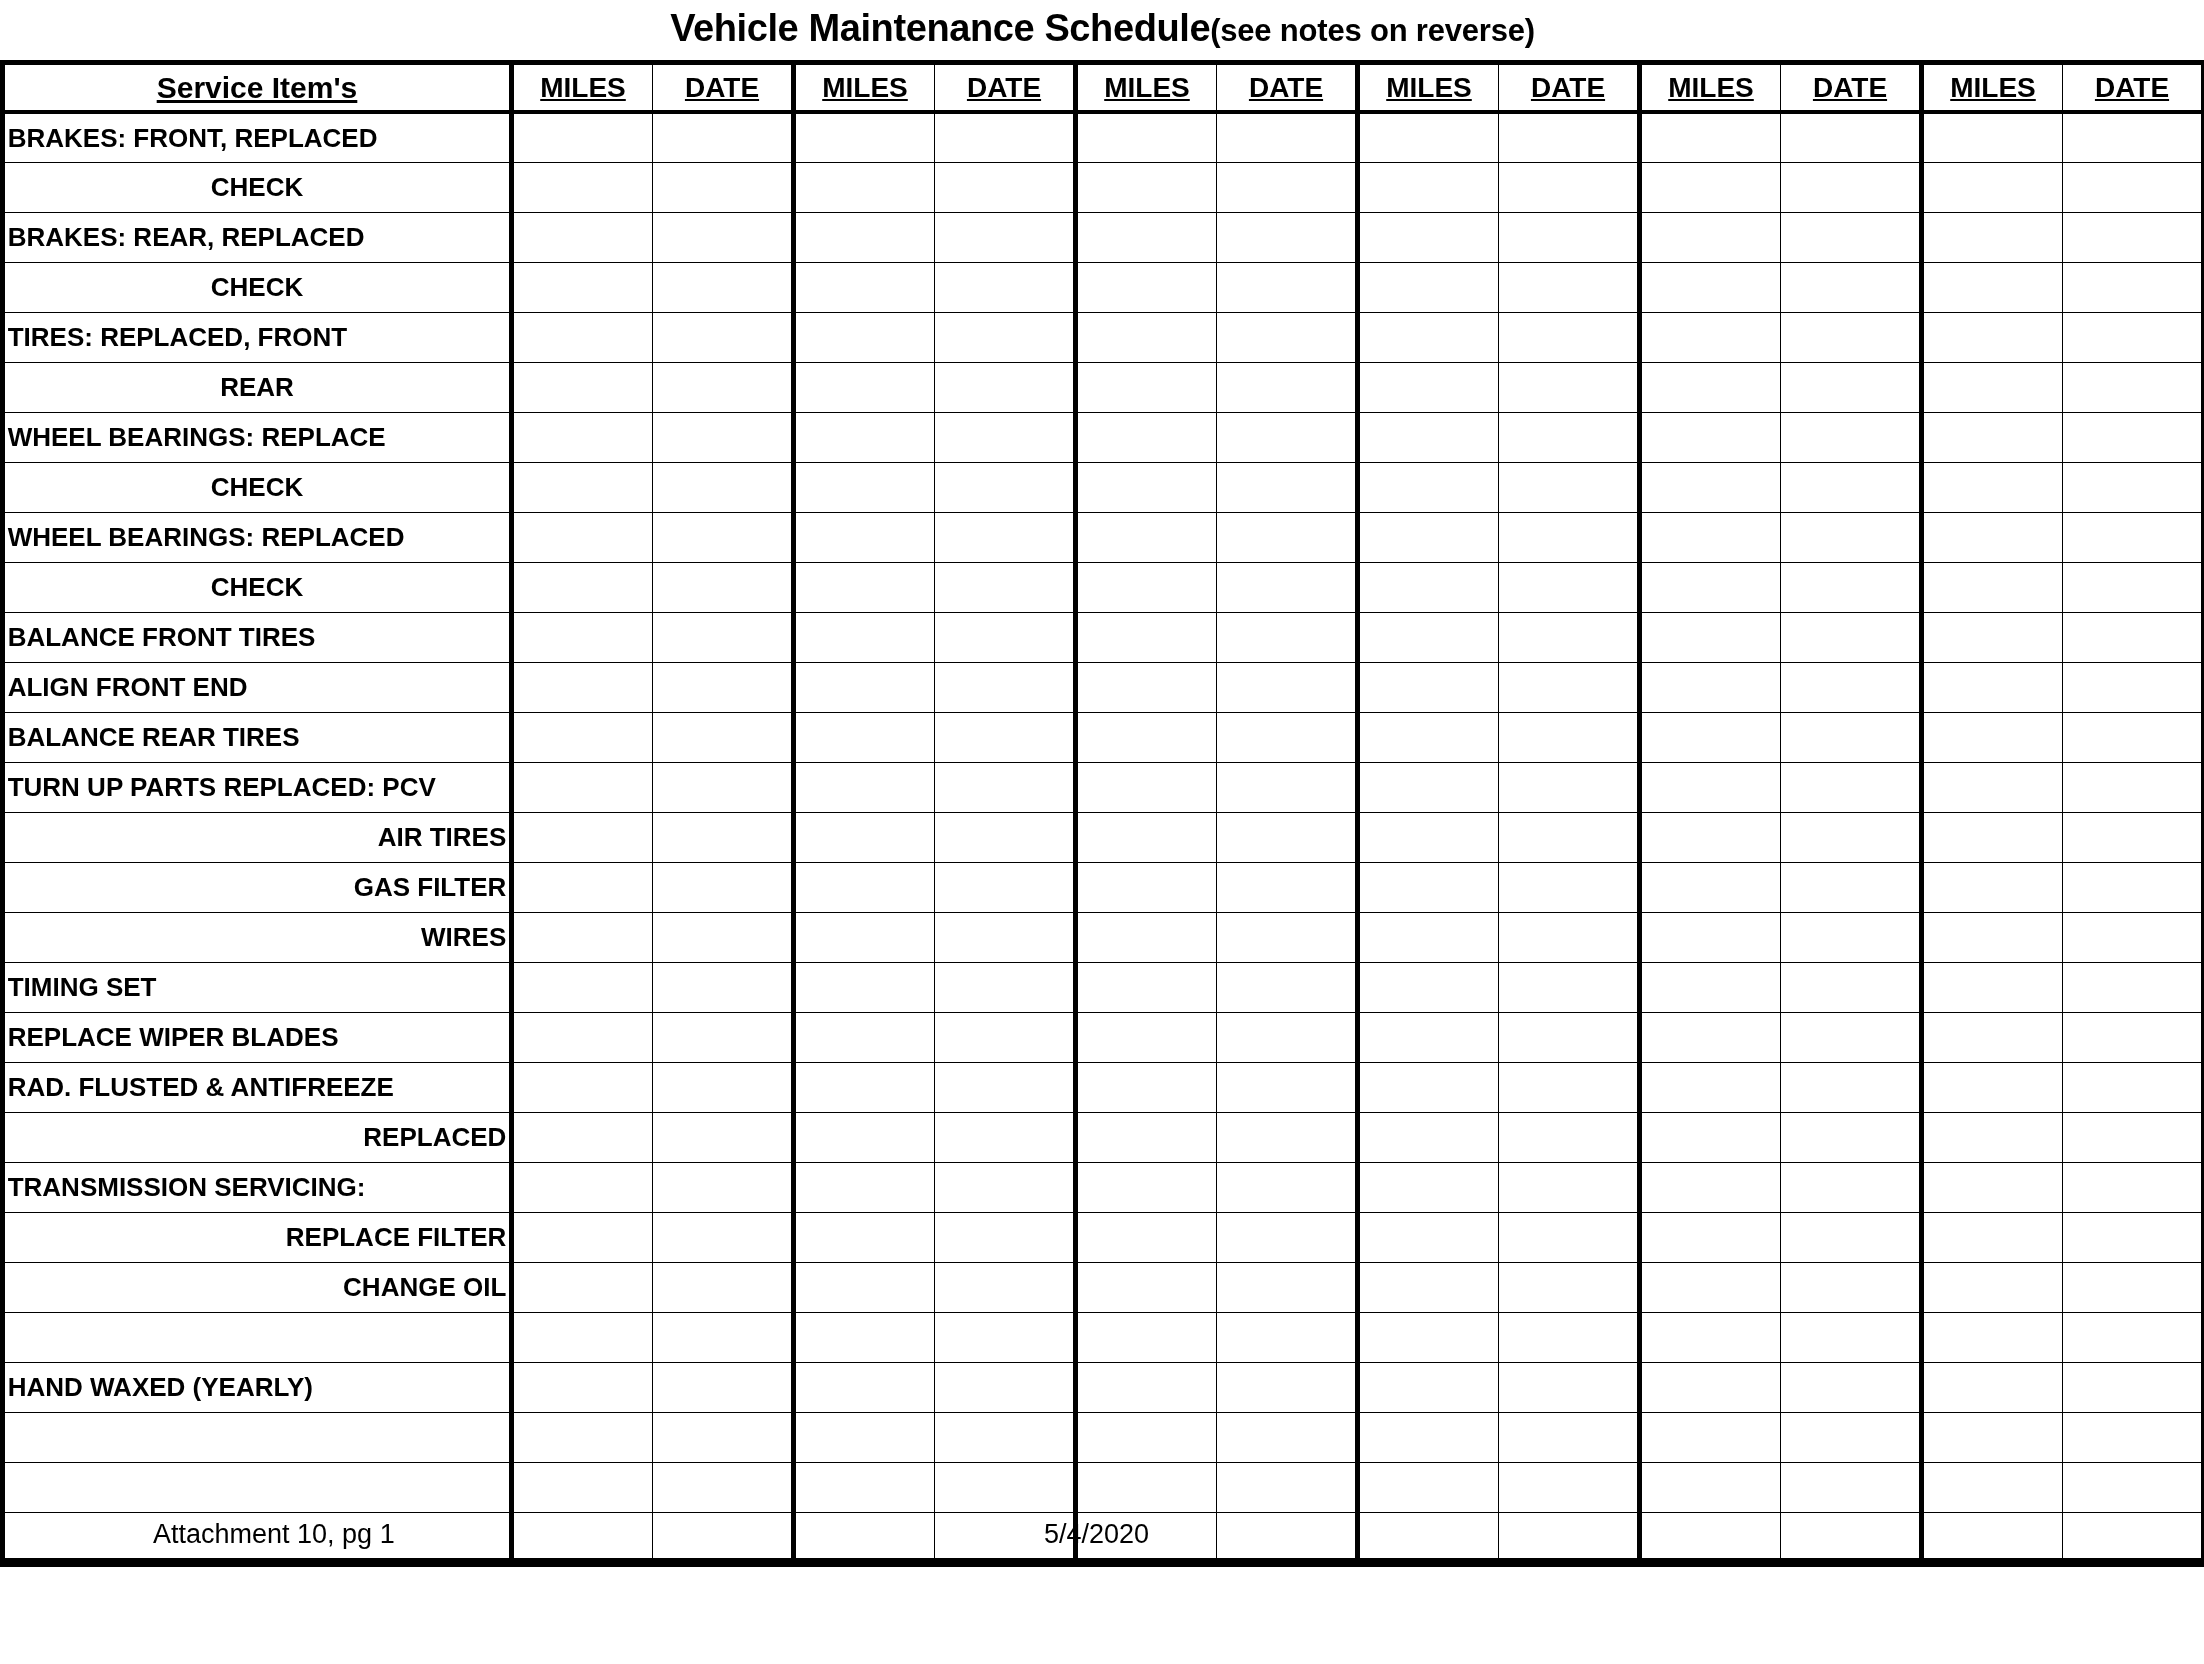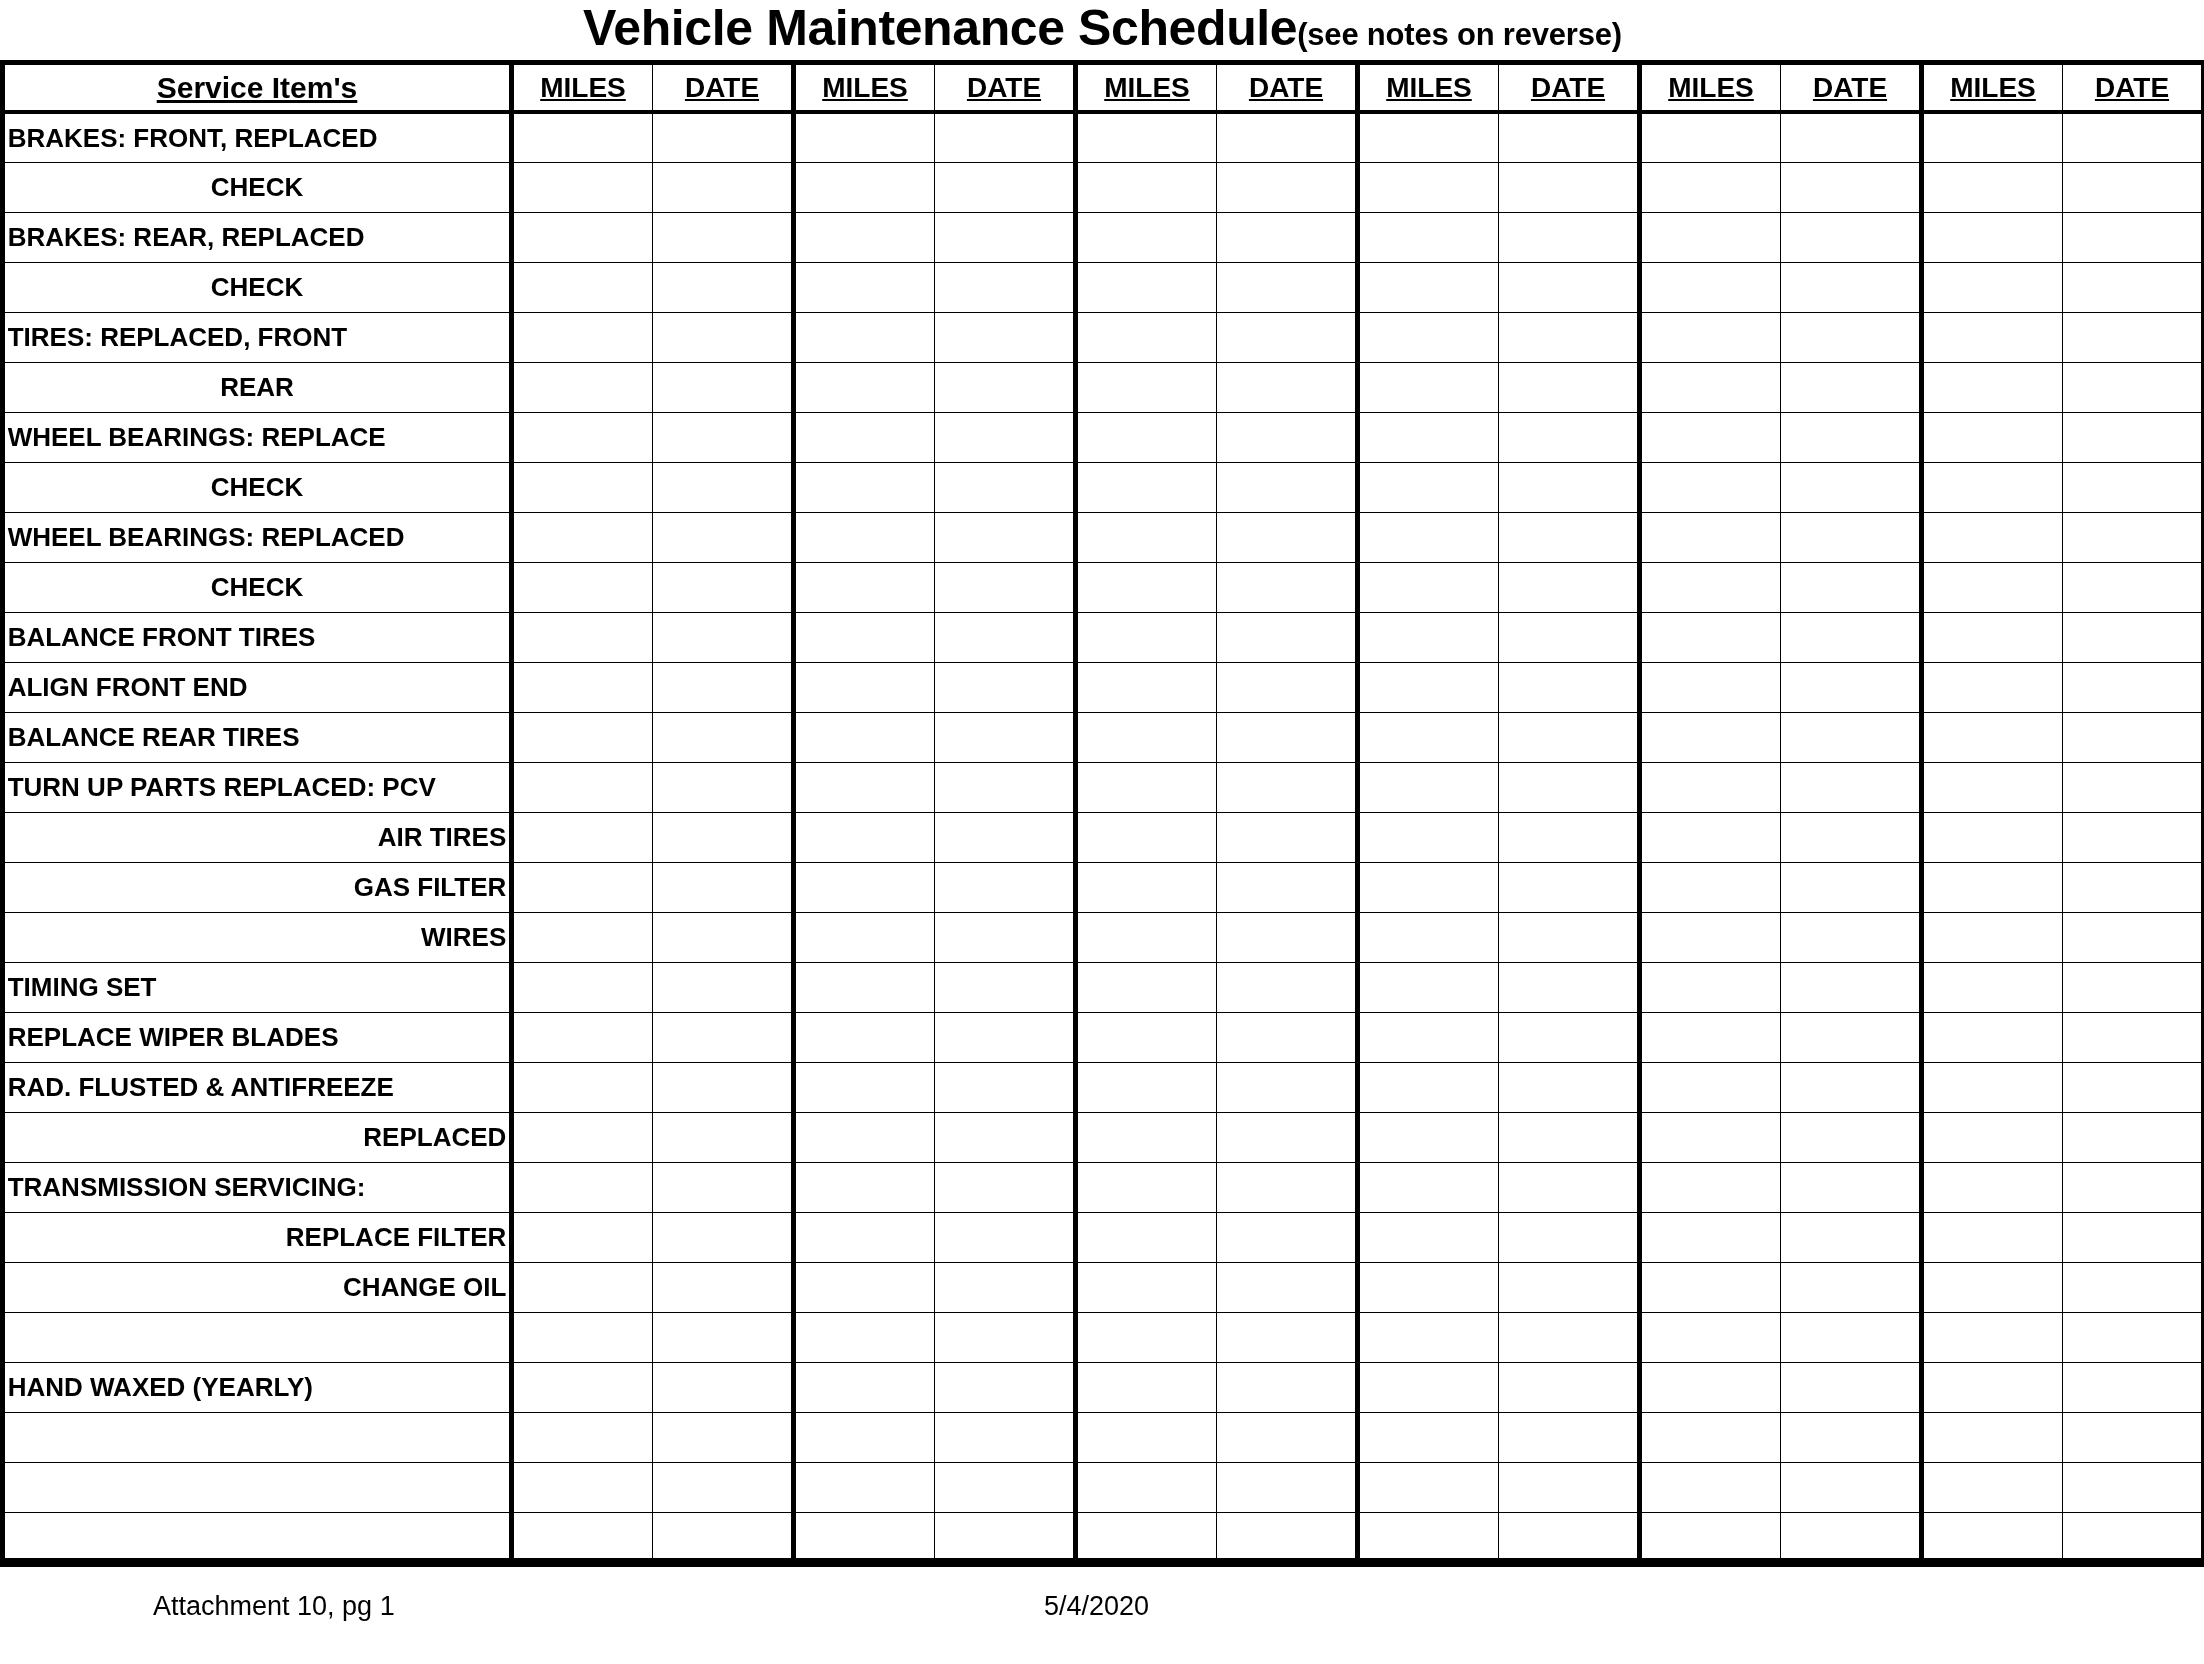--- a/index.html
+++ b/index.html
@@ -26,21 +26,21 @@
   .title-wrap {
     position: absolute;
     left: 0;
     top: 0;
     width: 2205px;
     height: 60px;
     text-align: center;
     white-space: nowrap;
   }
   .title-main {
-    font-size: 50px;
+    font-size: 38px;
     font-weight: bold;
     letter-spacing: -0.4px;
     line-height: 56px;
     vertical-align: baseline;
     text-align: center;
   }
   .title-sub {
     font-size: 31px;
     font-weight: bold;
     letter-spacing: -0.2px;
@@ -108,21 +108,21 @@
     overflow: hidden;
   }
   .lbl.left  { text-align: left;  padding-left: 2.7px; box-sizing: border-box; }
   .lbl.right { text-align: right; padding-right: 2.7px; box-sizing: border-box; }
   .lbl.center{ text-align: center; }
 
   
   .footer {
     position: absolute;
     left: 0;
-    top: 1584px;
+    top: 1512px;
     width: 2205px;
     height: 64px;
     font-size: 27px;
   }
   .footer-left {
     position: absolute;
     left: 153px;
     top: 7.3px;
     white-space: nowrap;
   }

